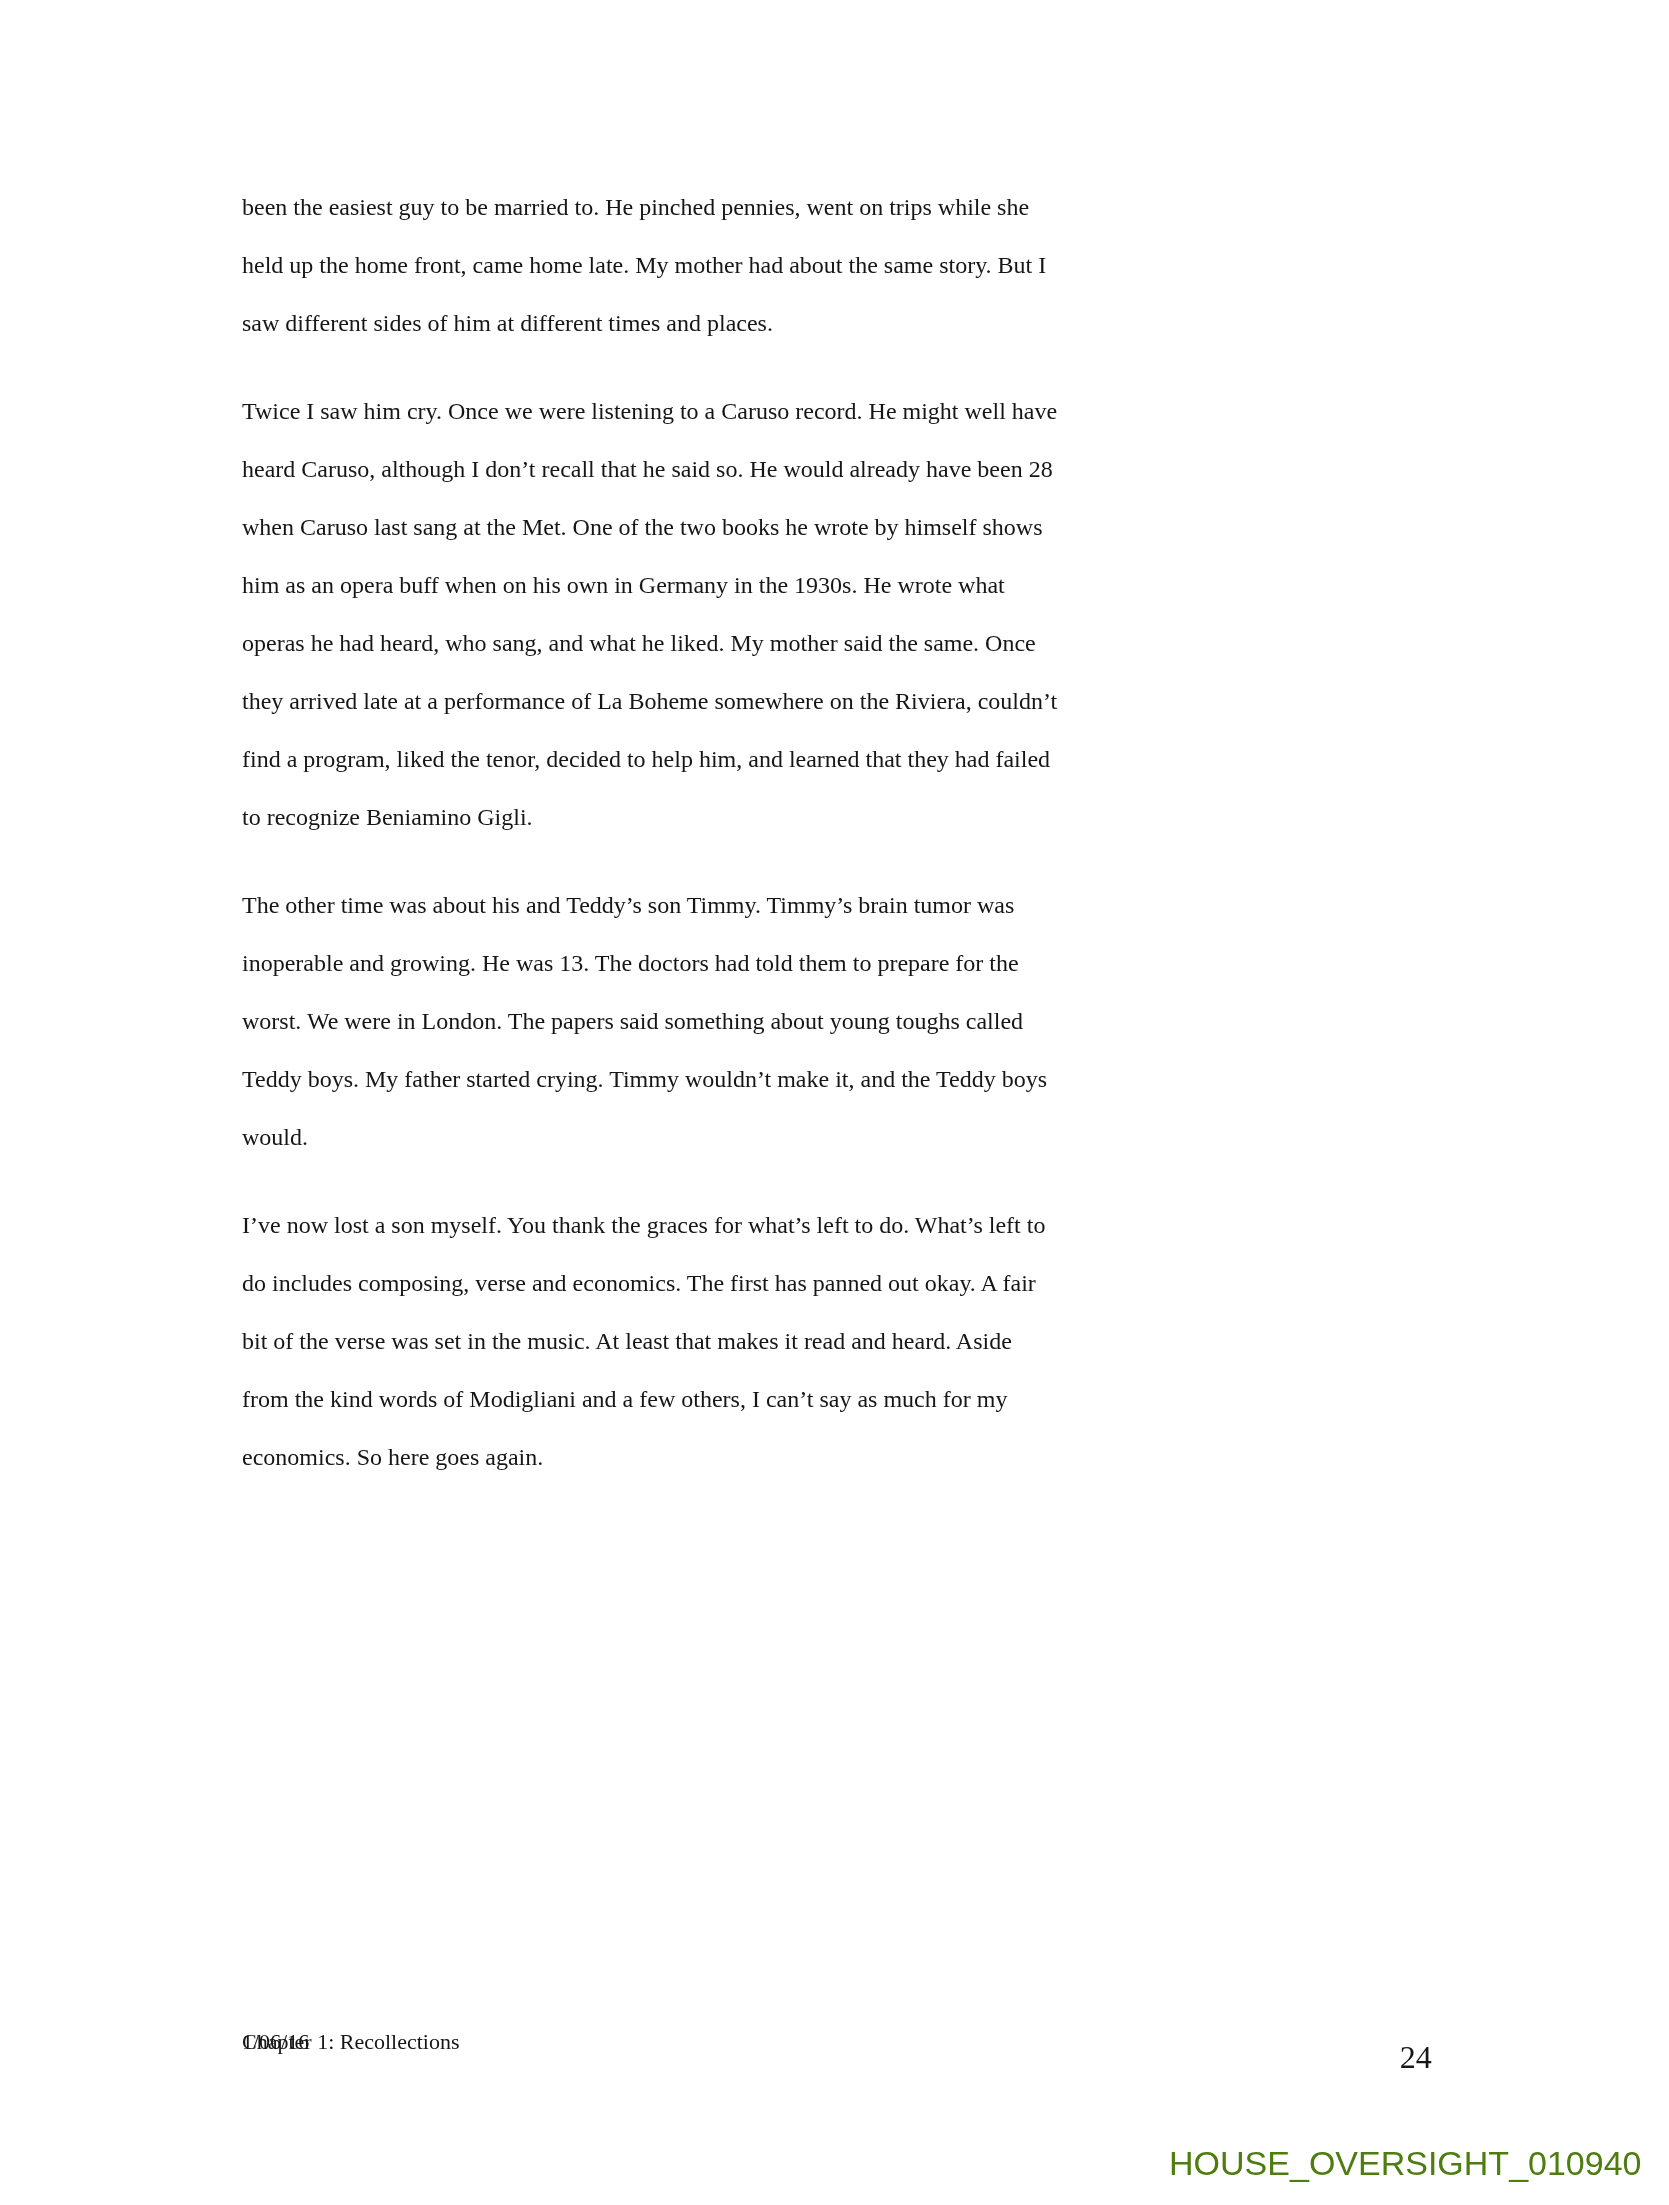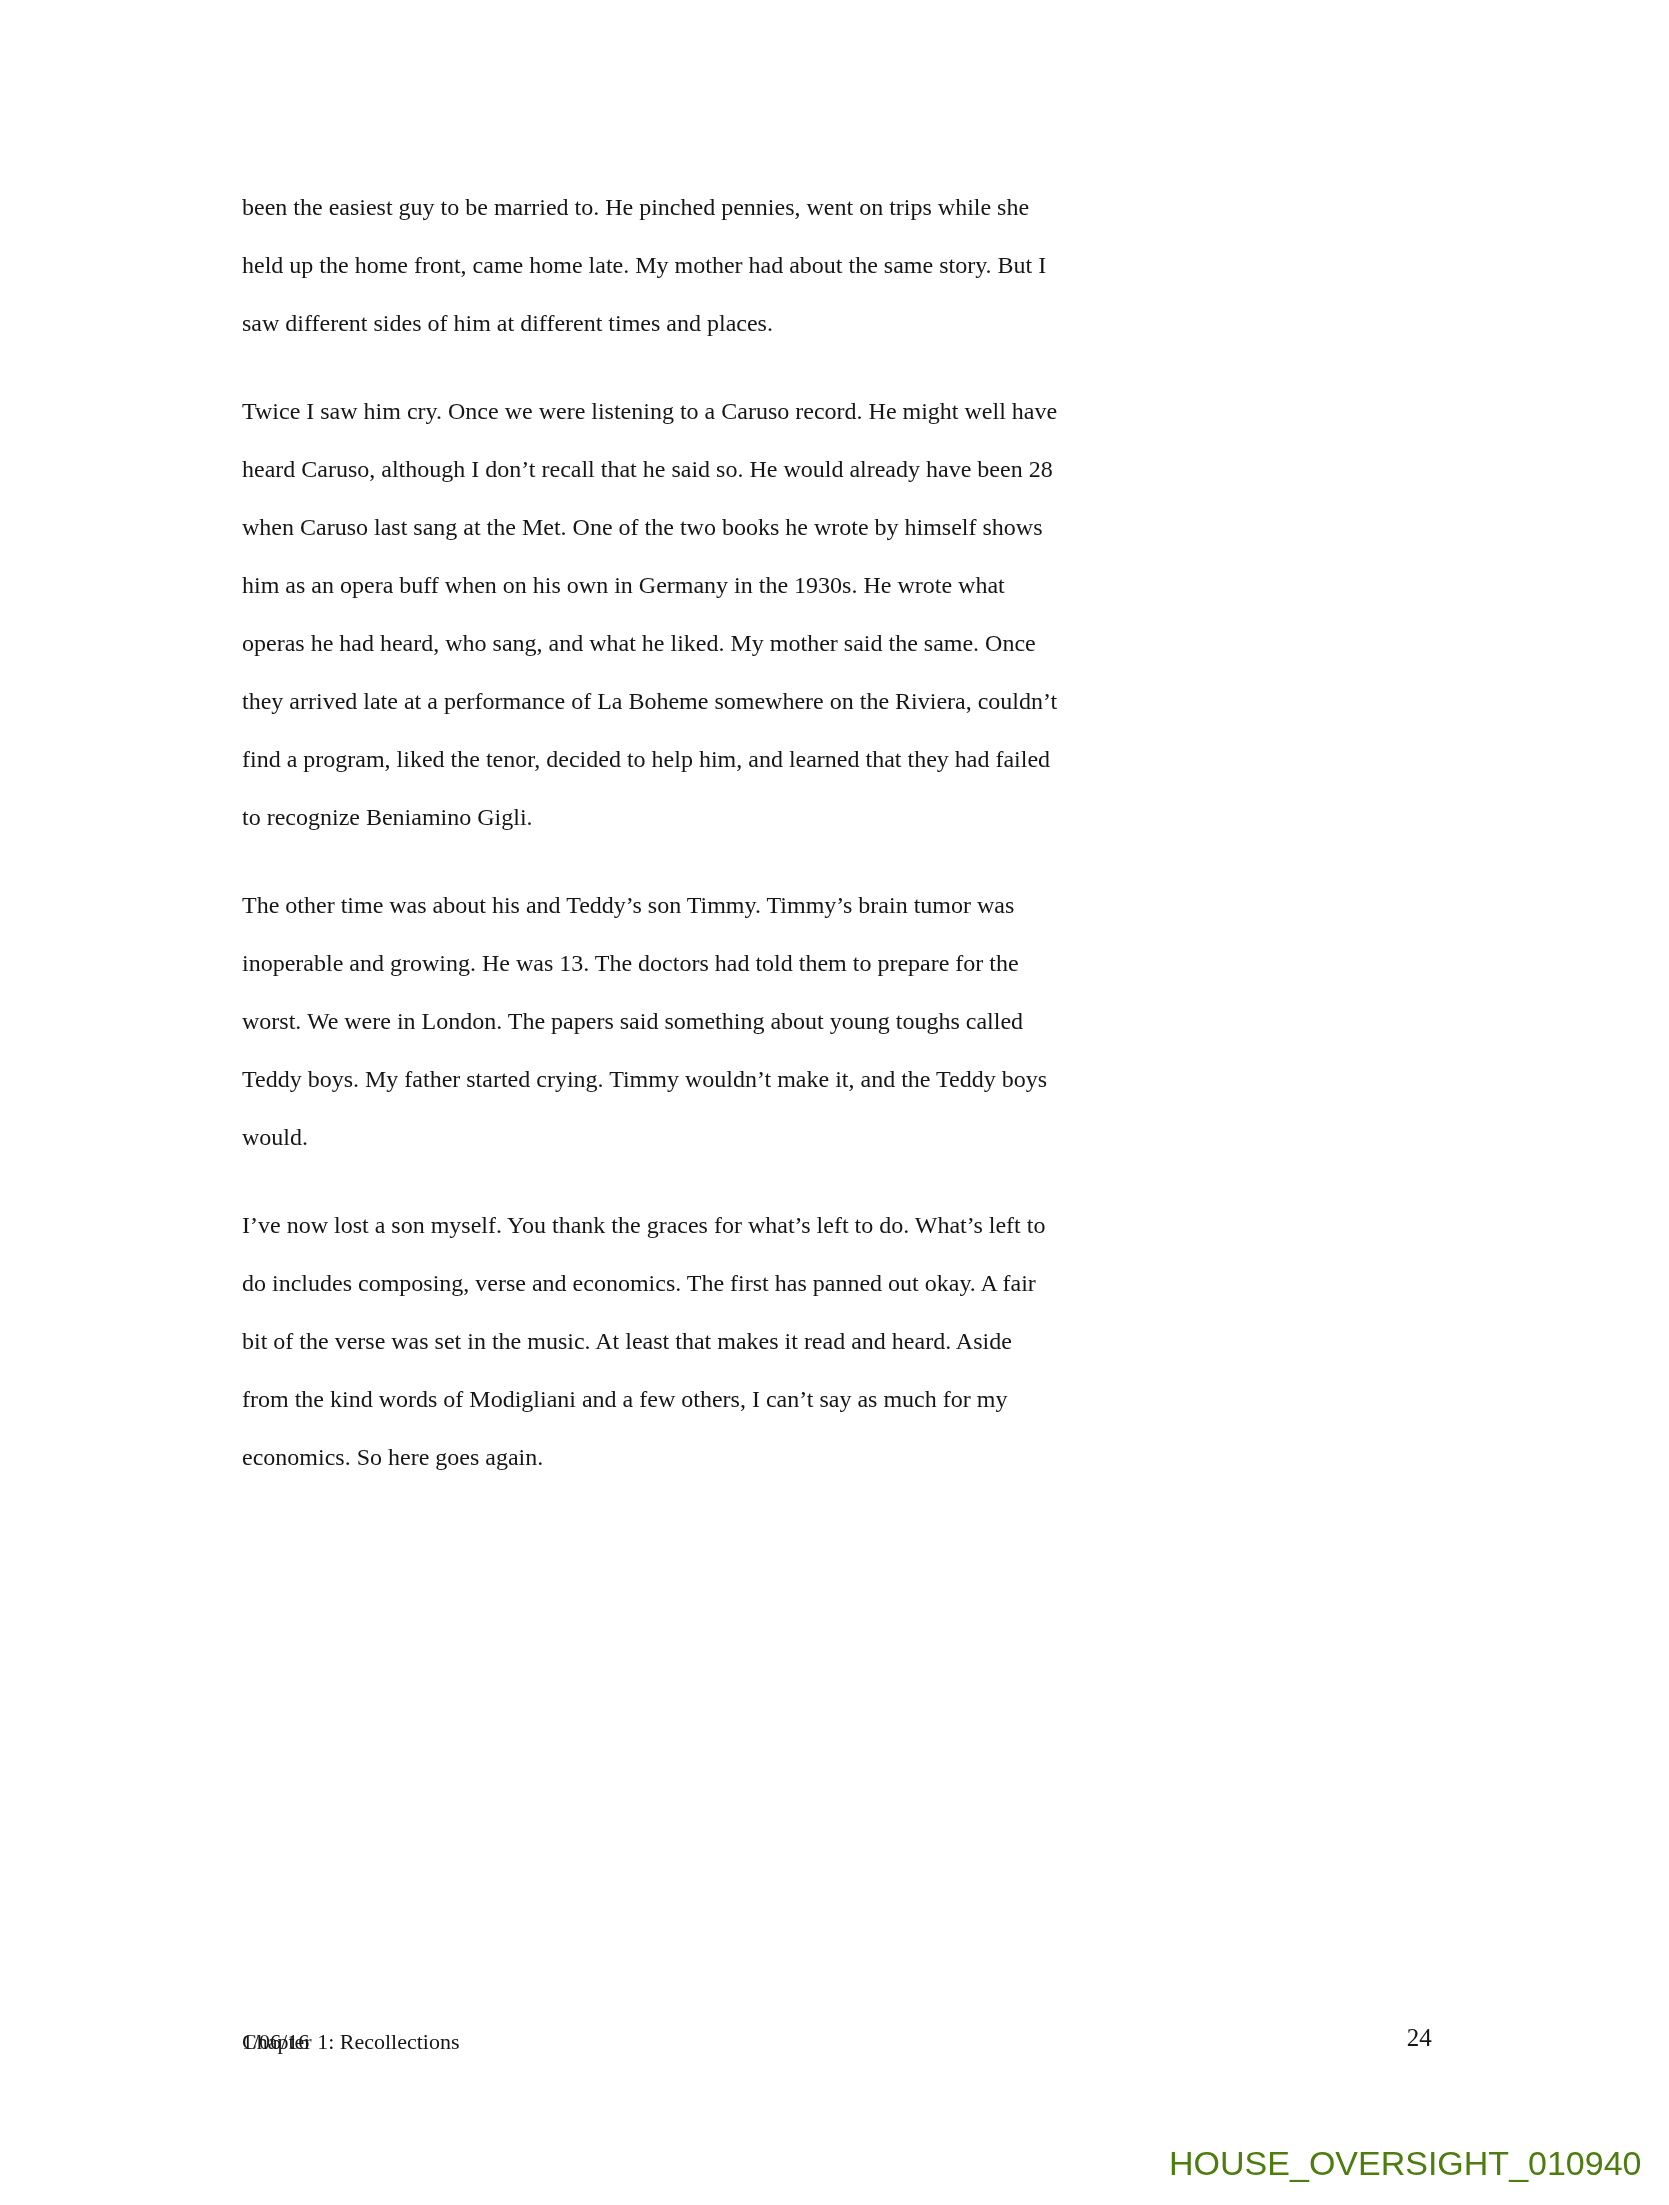--- a/index.html
+++ b/index.html
@@ -45,22 +45,22 @@
   .footer .date {
     position: absolute;
     left: 0;
     right: 0;
     top: 5.2px;
     text-align: left;
   }
   .footer .page-number {
     position: absolute;
     right: 18.3px;
-    top: 0;
-    font-size: 25px;
+    top: 15px;
+    font-size: 32px;
   }
   .bates-stamp {
     position: absolute;
     right: 27.5px;
     top: 2144px;
     font-family: "Liberation Sans", sans-serif;
     font-size: 34px;
     letter-spacing: 0px;
     color: #4d7c0f;
     white-space: nowrap;

